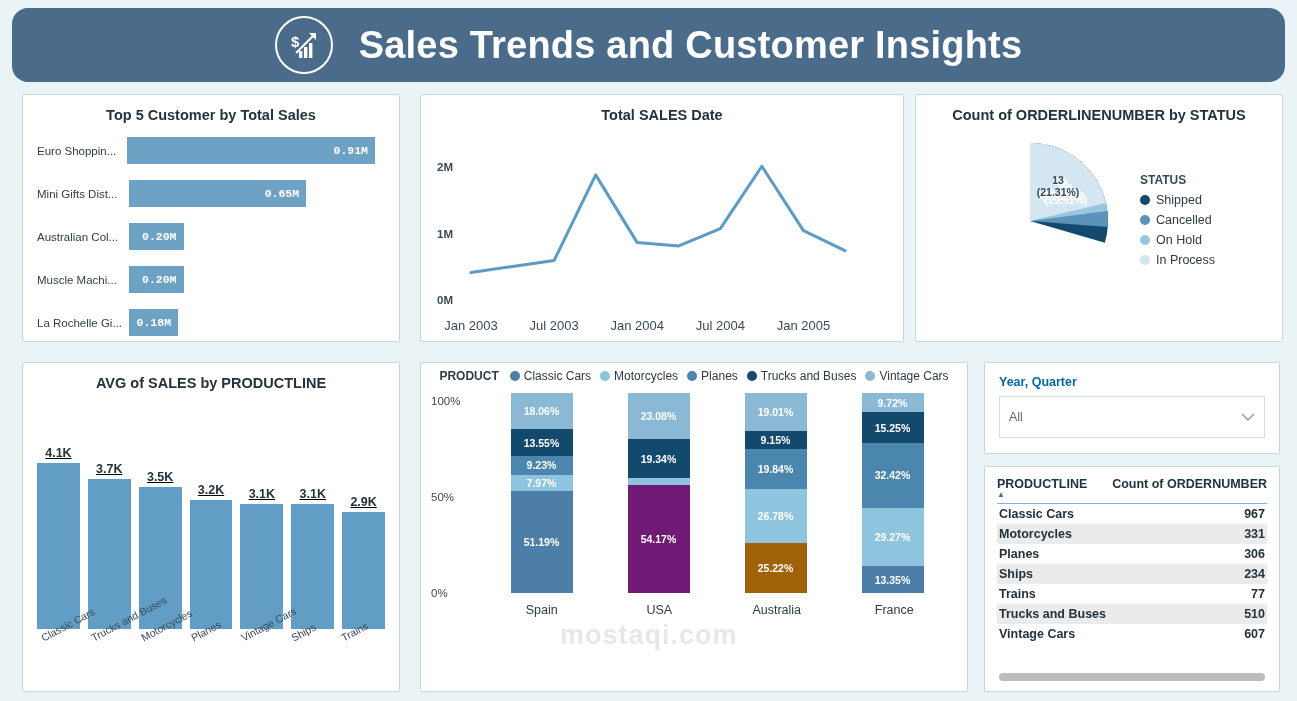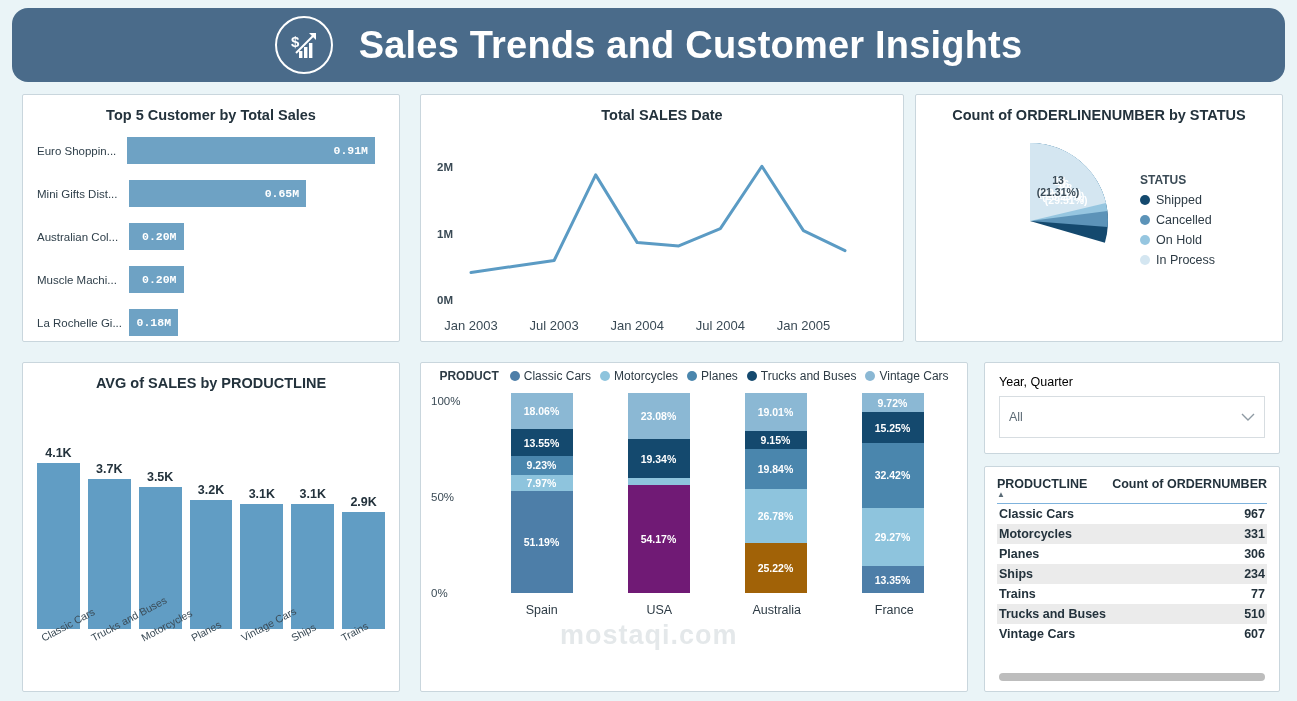--- a/index.html
+++ b/index.html
@@ -87,21 +87,21 @@
   .legend-row { display: flex; align-items: center; gap: 6px; margin-bottom: 6px; }
   .legend-dot { width: 10px; height: 10px; border-radius: 50%; flex: none; }
   .legend-text { font-size: 12.5px; color: #2d3b45; white-space: nowrap; }
 
   
   .vbar-plot {
     position: relative; margin: 16px 14px 0 14px; height: 222px;
     display: flex; align-items: flex-end; justify-content: space-between; gap: 8px;
   }
   .vbar-col { flex: 1; display: flex; flex-direction: column; justify-content: flex-end;
-              align-items: center; height: 100%; }
+              align-items: center; height: 100%; text-decoration: underline; }
   .vbar-val { font-size: 12.5px; font-weight: bold; color: #23323c; margin-bottom: 3px; }
   .vbar-rect { width: 100%; background: #619dc4; }
   .vbar-axis {
     position: relative; margin: 0 14px; height: 70px;
   }
   .vbar-cat {
     position: absolute; top: 4px; font-size: 10.5px; color: #3a4a55;
     transform: rotate(-28deg); transform-origin: left top; white-space: nowrap;
   }
 
@@ -125,21 +125,21 @@
   .stack-seg {
     display: flex; align-items: center; justify-content: center;
     color: #ffffff; font-size: 10.5px; font-weight: 600; overflow: hidden;
   }
   .stack-xlab {
     position: absolute; bottom: 4px; font-size: 12.5px; color: #2d3b45;
     transform: translateX(-50%); white-space: nowrap;
   }
 
   
-  .slicer-label { font-size: 12.5px; font-weight: normal; color: #000000; padding: 12px 8px 7px 14px; }
+  .slicer-label { font-size: 12.5px; font-weight: bold; color: #0369a1; padding: 12px 8px 7px 14px; }
   .slicer-box {
     margin: 0 14px; height: 42px; border: 1px solid #d7dde1; background: #fff;
     display: flex; align-items: center; justify-content: space-between; padding: 0 9px;
   }
   .slicer-value { font-size: 12.5px; color: #5d6b75; }
 
   
   .tbl { padding: 10px 12px 0 12px; }
   .tbl-head { display: flex; justify-content: space-between; align-items: flex-start; }
   .tbl-h { font-size: 12.5px; font-weight: bold; color: #23323c; white-space: nowrap; }

